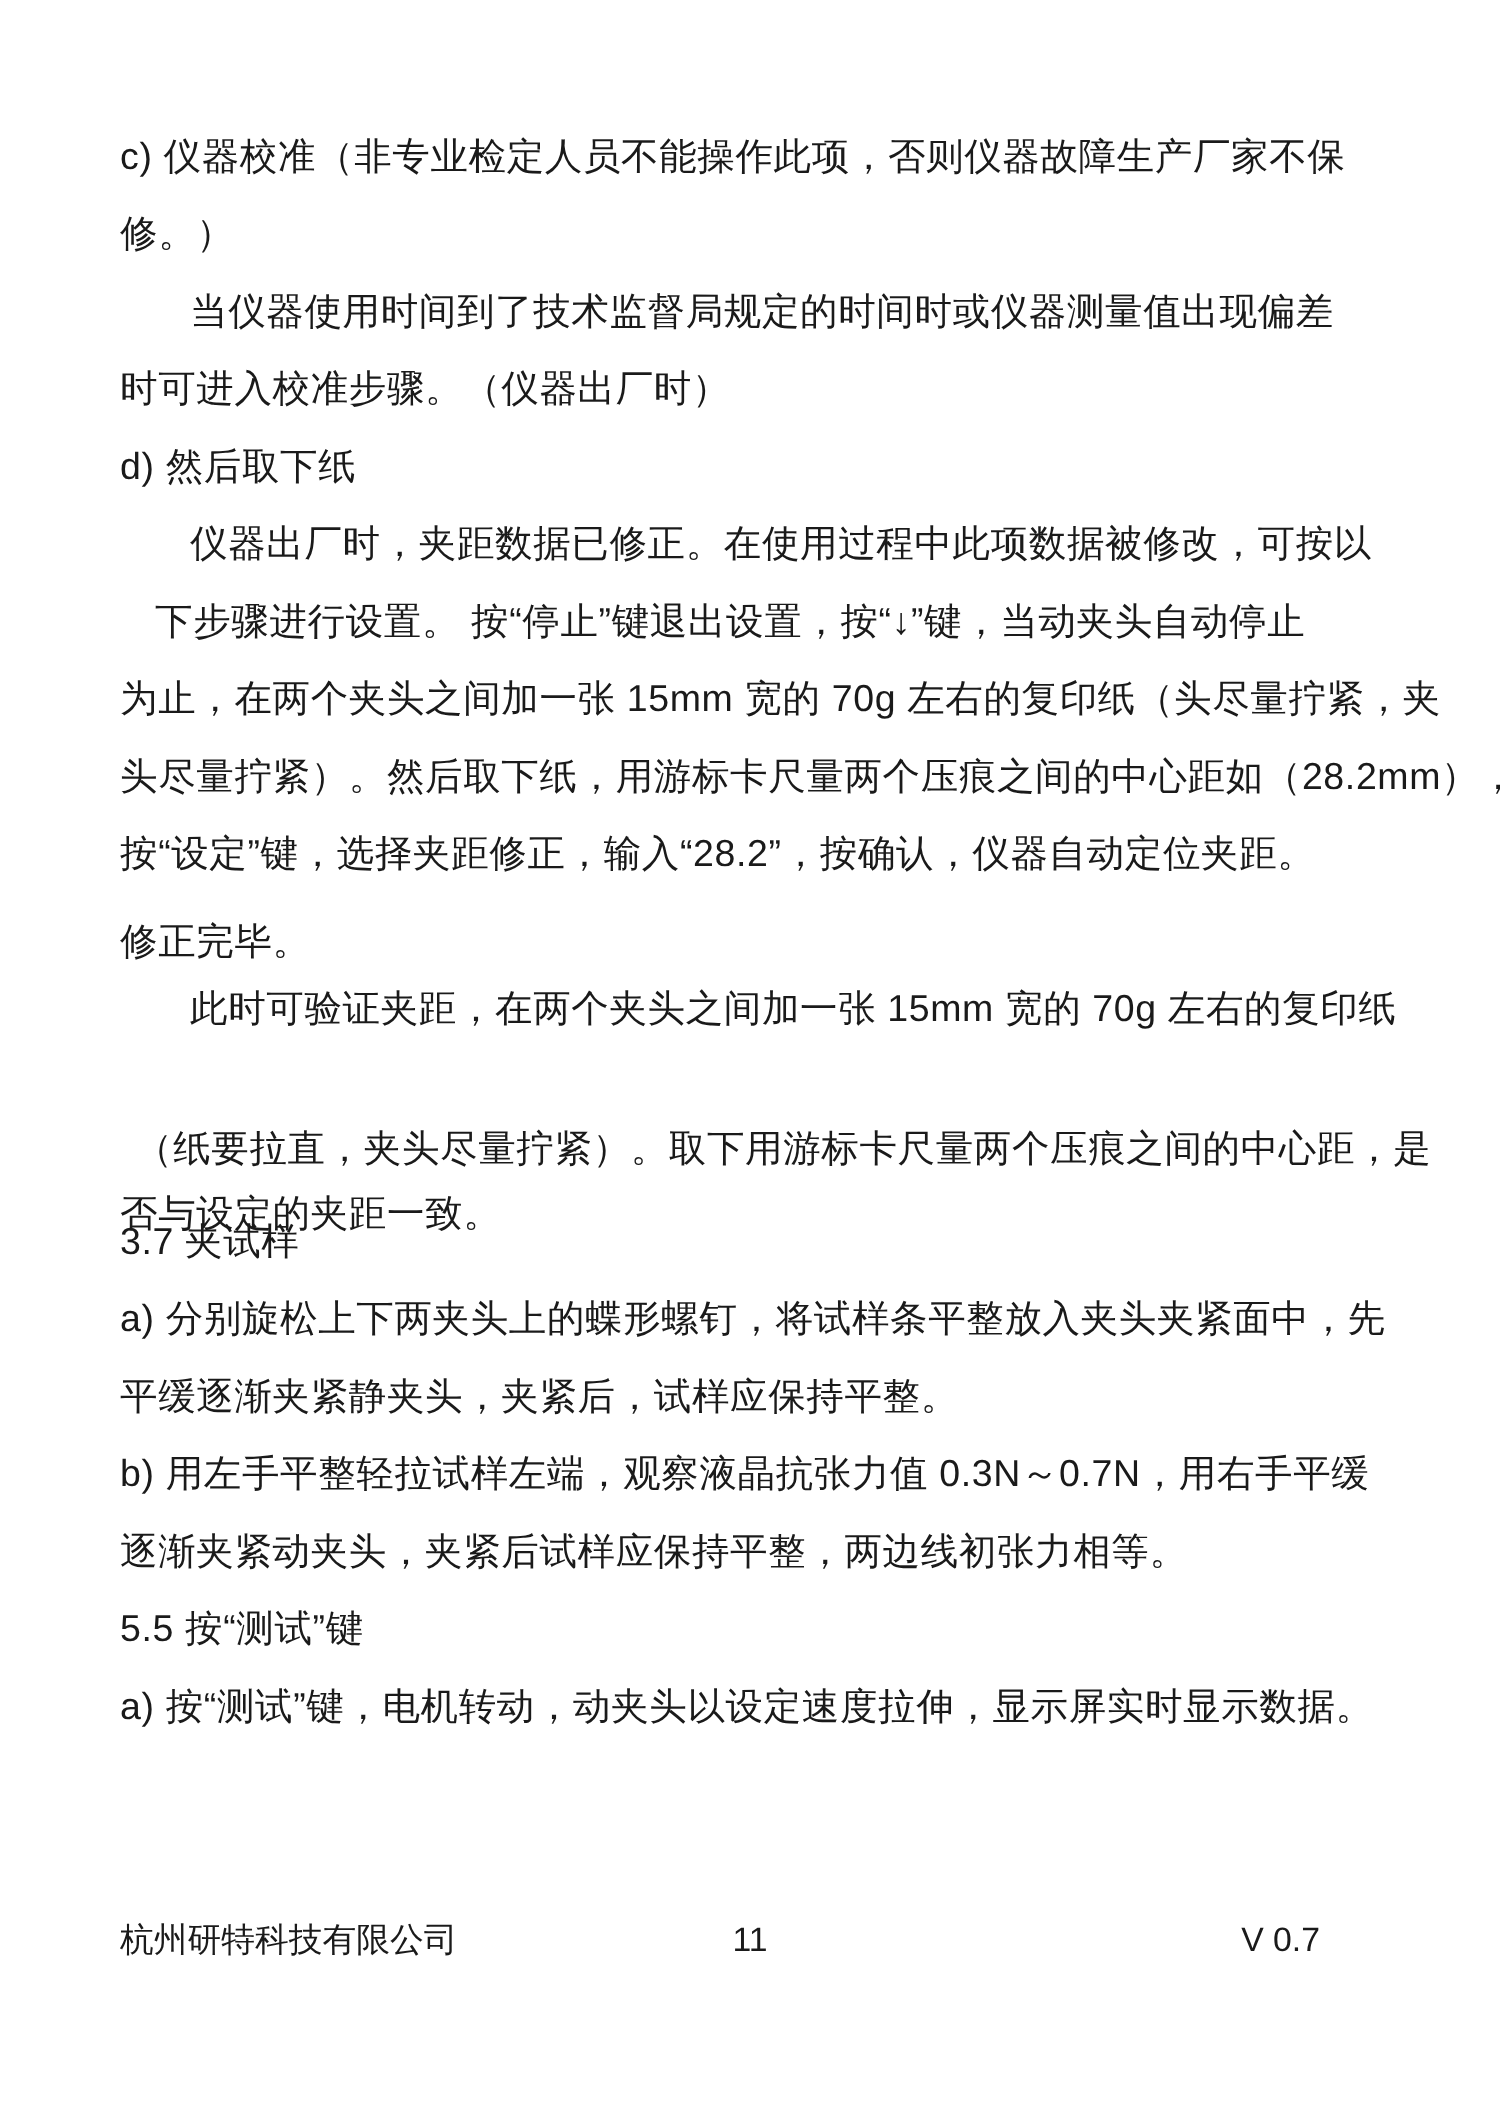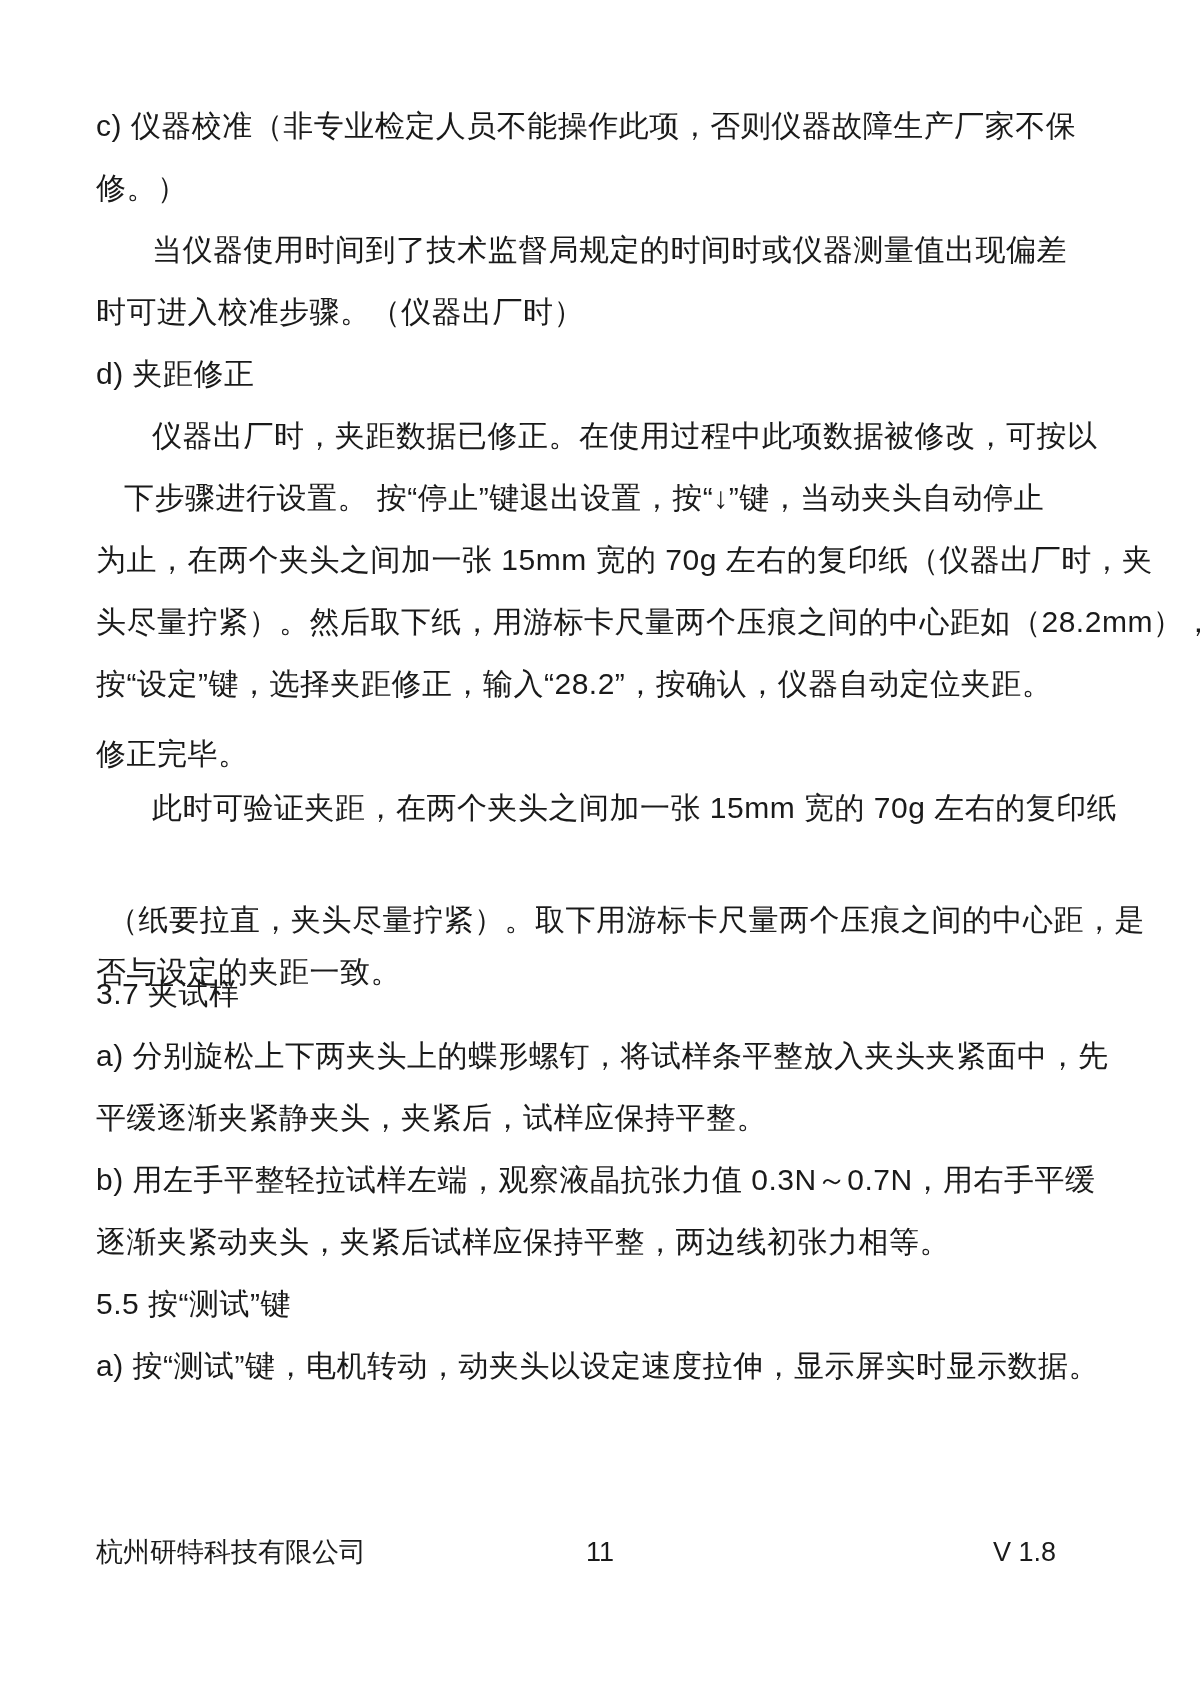--- a/index.html
+++ b/index.html
@@ -44,36 +44,36 @@
     .footer .version { position: absolute; right: 0; }
   </style>
 </head>
 <body>
 
 <div class="page">
   <div class="line" style="top:110px;">c)  仪器校准（非专业检定人员不能操作此项，否则仪器故障生产厂家不保</div>
   <div class="line" style="top:172px;">修。）</div>
   <div class="line indent" style="top:234px;">当仪器使用时间到了技术监督局规定的时间时或仪器测量值出现偏差</div>
   <div class="line" style="top:296px;">时可进入校准步骤。（仪器出厂时）</div>
-  <div class="line" style="top:358px;">d)  夹距修正</div>
+  <div class="line" style="top:358px;">d)  然后取下纸</div>
   <div class="line indent" style="top:420px;">仪器出厂时，夹距数据已修正。在使用过程中此项数据被修改，可按以</div>
   <div class="line" style="top:482px;margin-left:28px;">下步骤进行设置。 按“停止”键退出设置，按“↓”键，当动夹头自动停止</div>
-  <div class="line" style="top:544px;">为止，在两个夹头之间加一张 15mm 宽的 70g 左右的复印纸（仪器出厂时，夹</div>
+  <div class="line" style="top:544px;">为止，在两个夹头之间加一张 15mm 宽的 70g 左右的复印纸（头尽量拧紧，夹</div>
   <div class="line" style="top:606px;">头尽量拧紧）。然后取下纸，用游标卡尺量两个压痕之间的中心距如（28.2mm），</div>
   <div class="line" style="top:668px;">按“设定”键，选择夹距修正，输入“28.2”，按确认，仪器自动定位夹距。</div>
   <div class="line" style="top:738px;">修正完毕。</div>
   <div class="line indent" style="top:792px;">此时可验证夹距，在两个夹头之间加一张 15mm 宽的 70g 左右的复印纸</div>
   <div class="line" style="top:904px;margin-left:12px;">（纸要拉直，夹头尽量拧紧）。取下用游标卡尺量两个压痕之间的中心距，是</div>
   <div class="line" style="top:916px;margin-top:40px;">否与设定的夹距一致。</div>
   <div class="line" style="top:978px;">3.7 夹试样</div>
   <div class="line" style="top:1040px;">a)  分别旋松上下两夹头上的蝶形螺钉，将试样条平整放入夹头夹紧面中，先</div>
   <div class="line" style="top:1102px;">平缓逐渐夹紧静夹头，夹紧后，试样应保持平整。</div>
   <div class="line" style="top:1164px;">b)  用左手平整轻拉试样左端，观察液晶抗张力值  0.3N～0.7N，用右手平缓</div>
   <div class="line" style="top:1226px;">逐渐夹紧动夹头，夹紧后试样应保持平整，两边线初张力相等。</div>
   <div class="line" style="top:1288px;">5.5 按“测试”键</div>
   <div class="line" style="top:1350px;">a)  按“测试”键，电机转动，动夹头以设定速度拉伸，显示屏实时显示数据。</div>
 </div>
 
 <div class="footer">
   <span class="company">杭州研特科技有限公司</span>
   <span class="pagenum">11</span>
-  <span class="version">V 1.8</span>
+  <span class="version">V 0.7</span>
 </div>
 
 </body></html>

